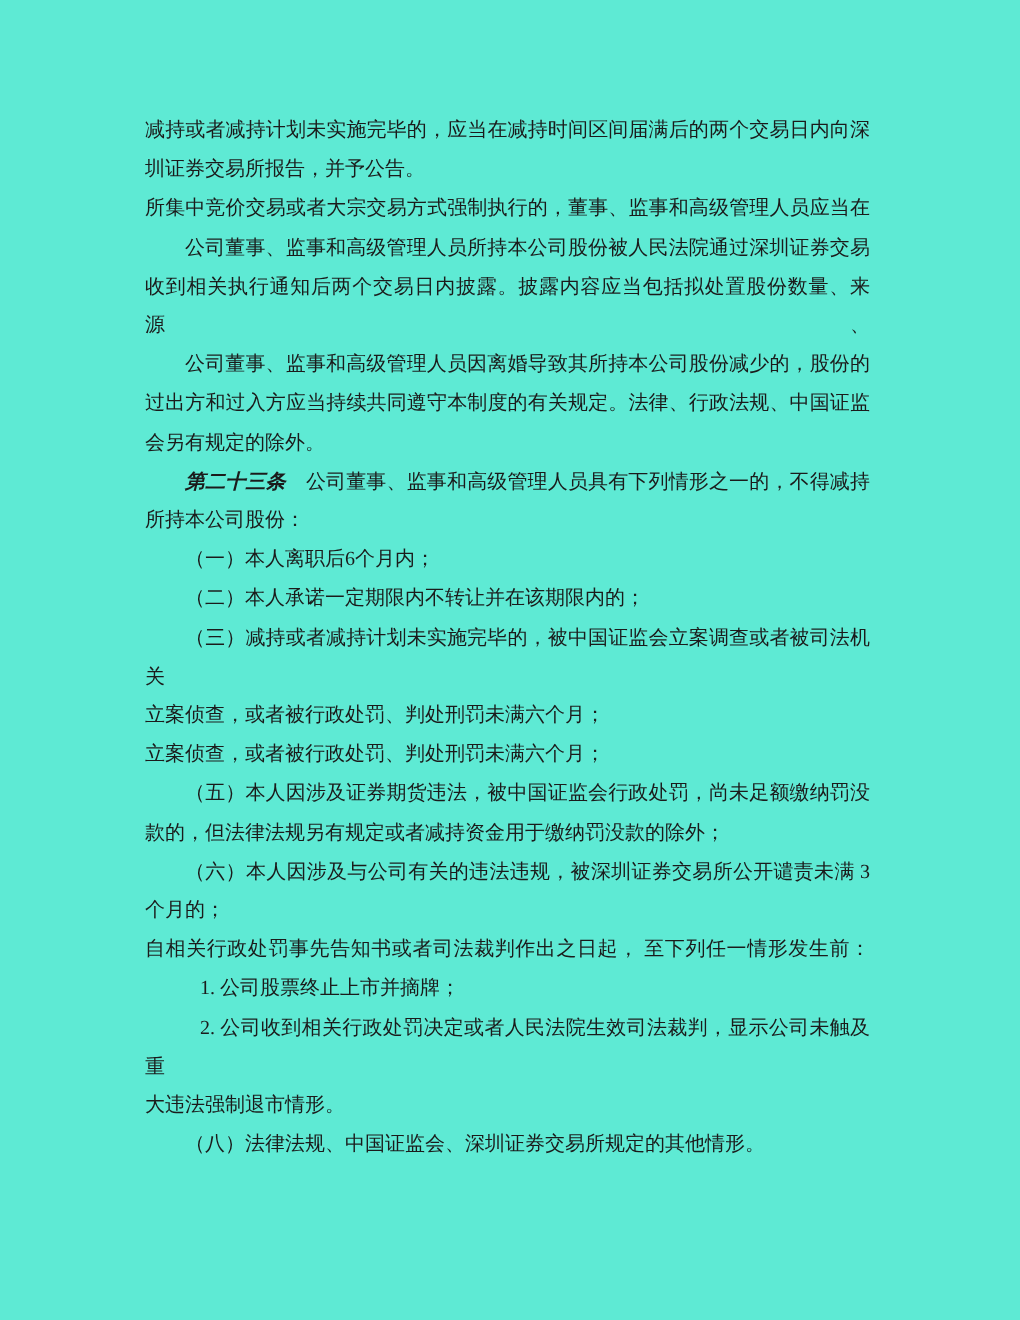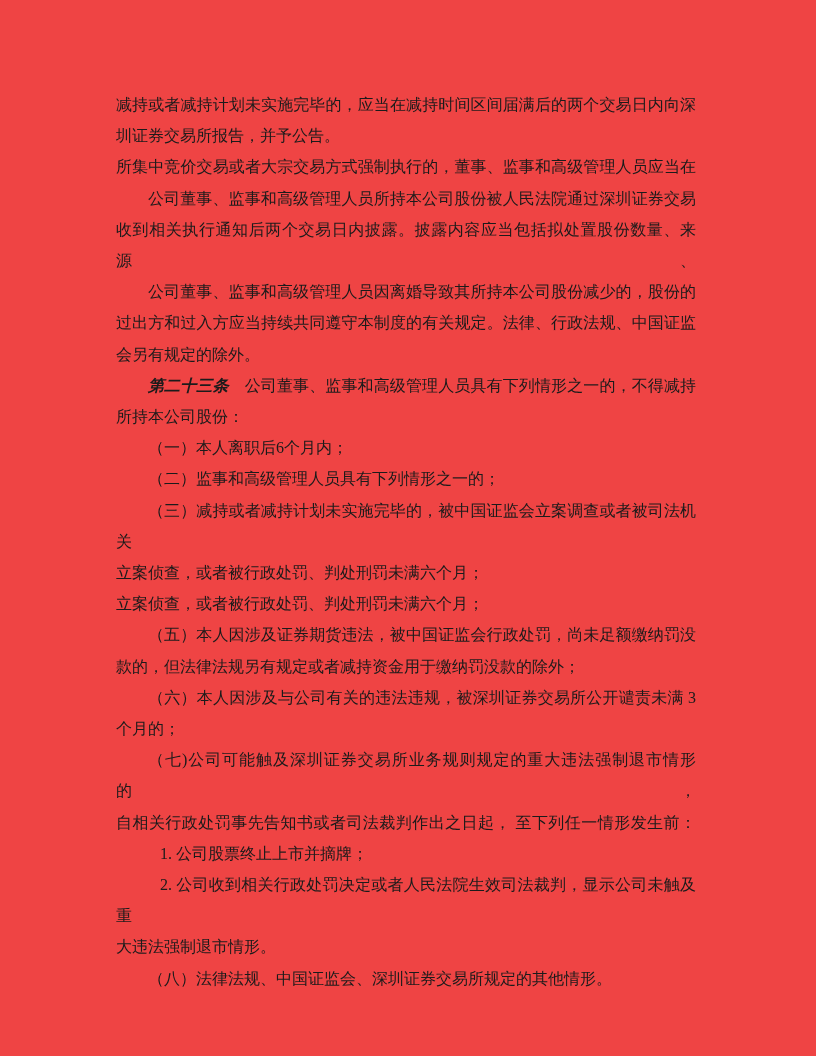--- a/index.html
+++ b/index.html
@@ -11,21 +11,21 @@
     width: 816px;
     height: 1056px;
     position: relative;
     overflow: hidden;
   }
   .page {
     box-sizing: border-box;
     width: 816px;
     height: 1056px;
     padding: 89px 84px 0 116px;
-    background: #ef4444;
+    background: #5eead4;
   }
   .line {
     font-family: "Liberation Serif", "DejaVu Serif", serif;
     font-size: 16px;
     line-height: 31.2px;
     color: #1b1b1b;
     width: 580px;
     letter-spacing: 0;
     white-space: pre-wrap;
   }
@@ -55,27 +55,26 @@
   <div class="line">圳证券交易所报告，并予公告。</div>
   <div class="line full">所集中竞价交易或者大宗交易方式强制执行的，董事、监事和高级管理人员应当在</div>
   <div class="line indent full">公司董事、监事和高级管理人员所持本公司股份被人民法院通过深圳证券交易</div>
   <div class="line full">收到相关执行通知后两个交易日内披露。披露内容应当包括拟处置股份数量、来源、</div>
   <div class="line indent full">公司董事、监事和高级管理人员因离婚导致其所持本公司股份减少的，股份的</div>
   <div class="line full">过出方和过入方应当持续共同遵守本制度的有关规定。法律、行政法规、中国证监</div>
   <div class="line">会另有规定的除外。</div>
   <div class="line indent full"><span class="bold">第二十三条</span><span>　公司董事、监事和高级管理人员具有下列情形之一的，不得减持</span></div>
   <div class="line">所持本公司股份：</div>
   <div class="line indent">（一）本人离职后6个月内；</div>
-  <div class="line indent">（二）监事和高级管理人员具有下列情形之一的；</div>
+  <div class="line indent">（二）本人承诺一定期限内不转让并在该期限内的；</div>
   <div class="line indent full">（三）减持或者减持计划未实施完毕的，被中国证监会立案调查或者被司法机关</div>
   <div class="line">立案侦查，或者被行政处罚、判处刑罚未满六个月；</div>
   <div class="line">立案侦查，或者被行政处罚、判处刑罚未满六个月；</div>
   <div class="line indent full">（五）本人因涉及证券期货违法，被中国证监会行政处罚，尚未足额缴纳罚没</div>
   <div class="line">款的，但法律法规另有规定或者减持资金用于缴纳罚没款的除外；</div>
   <div class="line indent full">（六）本人因涉及与公司有关的违法违规，被深圳证券交易所公开谴责未满 3</div>
   <div class="line">个月的；</div>
-  <div class="line indent full">（七)公司可能触及深圳证券交易所业务规则规定的重大违法强制退市情形的，</div>
   <div class="line full">自相关行政处罚事先告知书或者司法裁判作出之日起， 至下列任一情形发生前：</div>
   <div class="line indent-num">1. 公司股票终止上市并摘牌；</div>
   <div class="line indent-num full">2. 公司收到相关行政处罚决定或者人民法院生效司法裁判，显示公司未触及重</div>
   <div class="line">大违法强制退市情形。</div>
   <div class="line indent">（八）法律法规、中国证监会、深圳证券交易所规定的其他情形。</div>
 </div>
 
 </body></html>

